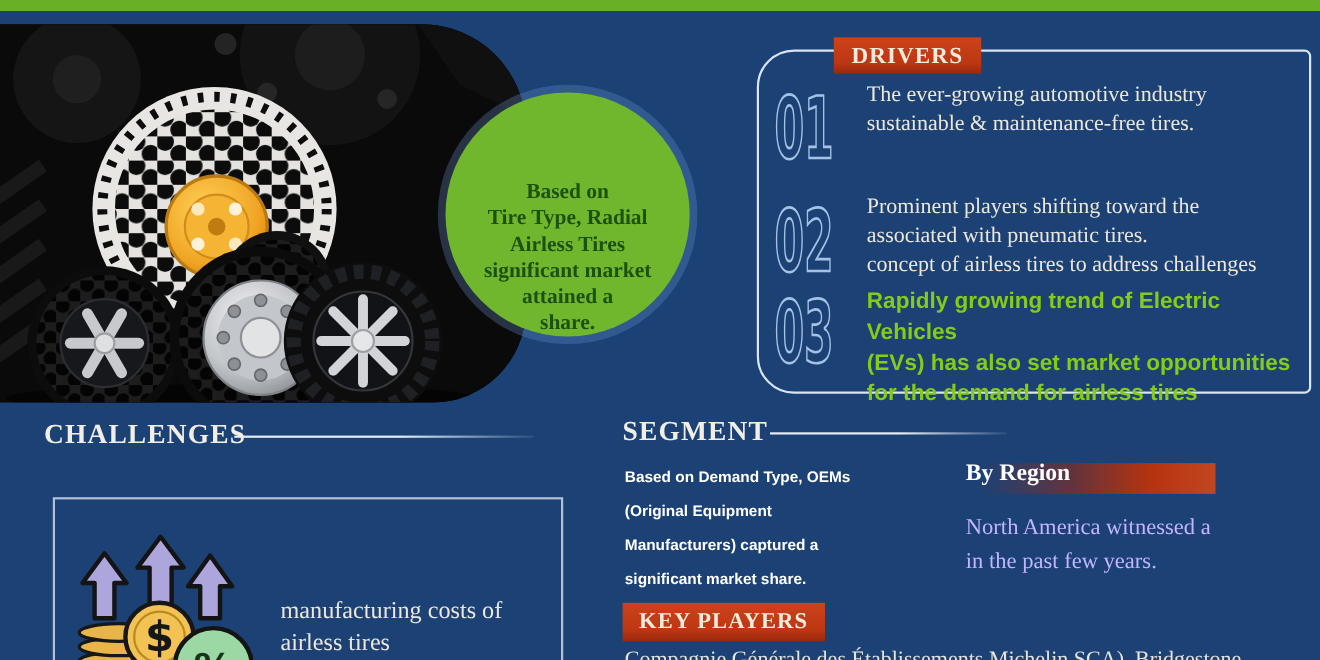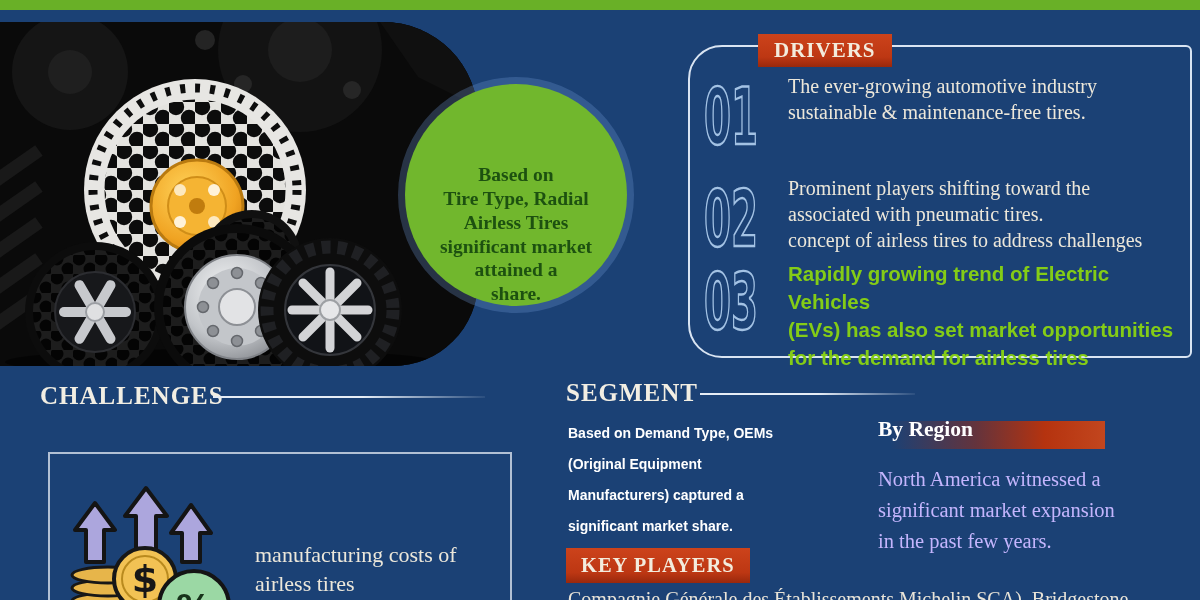--- a/index.html
+++ b/index.html
@@ -281,20 +281,19 @@
     <div>Manufacturers) captured a</div>
     <div>significant market share.</div>
   </div>
 
   <div class="byregion-wrap">
     <div class="byregion-bg"></div>
     <div class="byregion-label">By Region</div>
   </div>
   <div class="region-text">
     <div>North America witnessed a</div>
-    <div>significant market expansion</div>
     <div>in the past few years.</div>
   </div>
 
   <div class="red-label kp-label">KEY PLAYERS</div>
   <div class="kp-partial">Compagnie Générale des Établissements Michelin SCA), Bridgestone</div>
 
 </div>
 
 </body></html>

